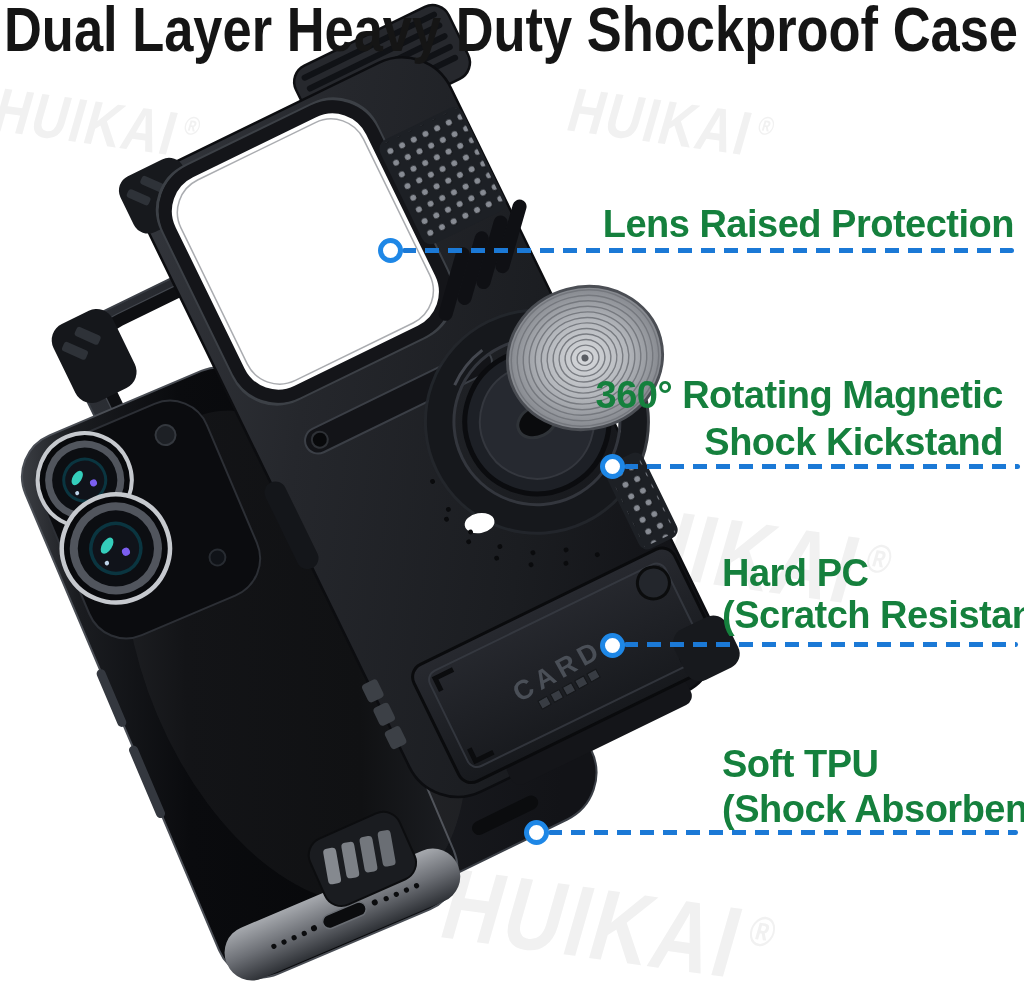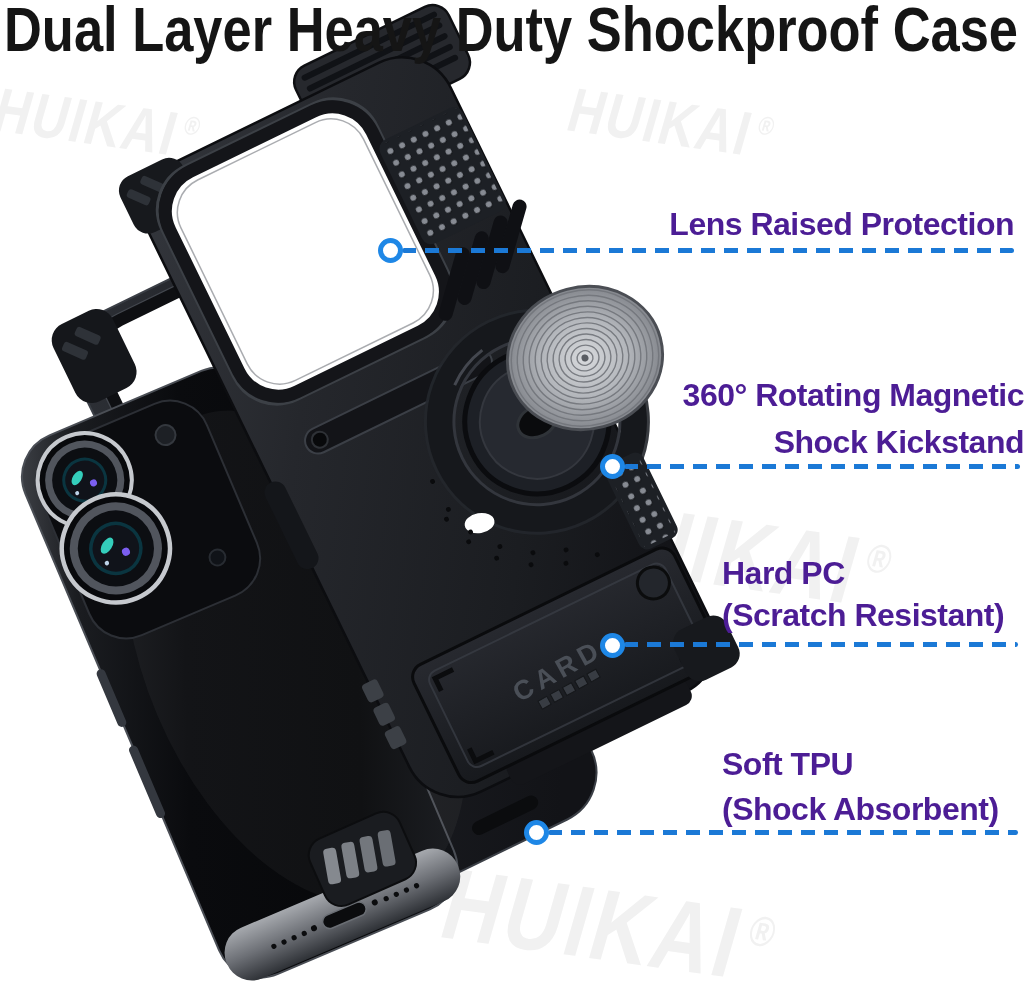--- a/index.html
+++ b/index.html
@@ -11,25 +11,25 @@
              letter-spacing:.04em;user-select:none;}
   #wm1{left:6px;top:74px;font-size:54px;}
   #wm2{left:580px;top:74px;font-size:54px;}
   #wm3{left:592px;top:478px;font-size:84px;}
   #wm4{left:462px;top:846px;font-size:88px;}
   .wm-reg{font-size:42%;vertical-align:75%;margin-left:5px;font-weight:bold;}
   
   .art{position:absolute;left:0;top:0;z-index:1;}
   .title-svg{position:absolute;left:0;top:0;z-index:2;}
   
-  .callout{position:absolute;z-index:3;font-size:32px;font-weight:bold;color:#4c1d95;
+  .callout{position:absolute;z-index:3;font-size:38px;font-weight:bold;color:#15803d;
            white-space:nowrap;letter-spacing:-0.5px;}
   .ra{text-align:right;}
   #c1{right:10px;top:202px;line-height:44px;}
-  #c2{right:0;top:372px;line-height:47px;}
+  #c2{right:21px;top:372px;line-height:47px;}
   #c3{left:722px;top:552px;line-height:42px;}
   #c4{left:722px;top:742px;line-height:45px;}
   .dash{position:absolute;z-index:2;height:5px;border-radius:3px;
         background:repeating-linear-gradient(90deg,#1b79d6 0,#1b79d6 14px,transparent 14px,transparent 23px);}
   #d1{left:402px;top:248px;width:612px;}
   #d2{left:624px;top:464px;width:396px;}
   #d3{left:624px;top:642px;width:394px;}
   #d4{left:548px;top:830px;width:470px;}
   .marker{position:absolute;z-index:3;width:15px;height:15px;background:#ffffff;
           border:5px solid #1e87e6;border-radius:50%;}

